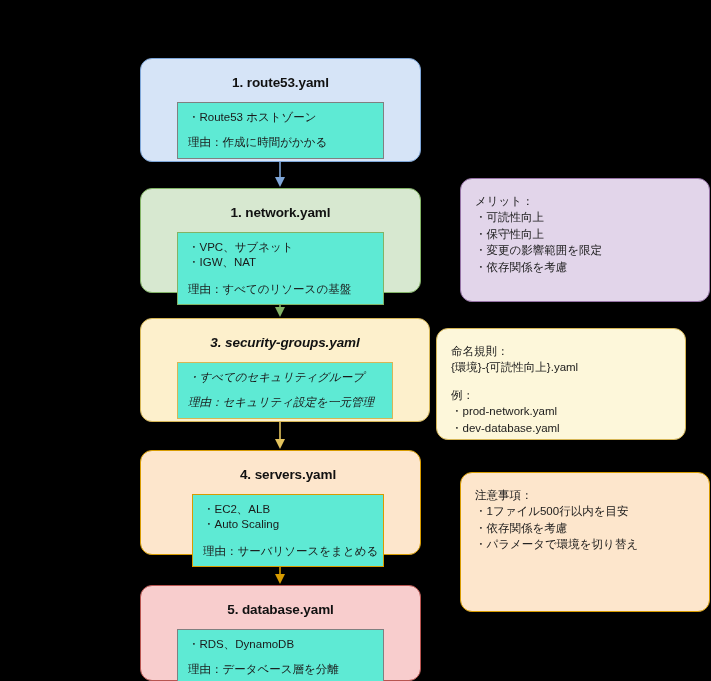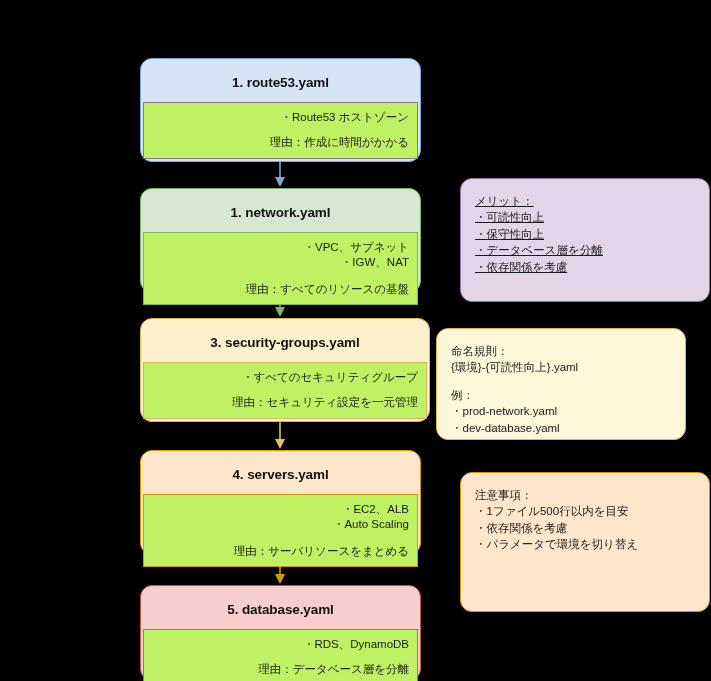--- a/index.html
+++ b/index.html
@@ -36,30 +36,29 @@
     text-align: center;
     font-weight: bold;
     font-size: 13.5px;
     color: #111111;
     line-height: 1;
     padding-top: 17px;
     padding-bottom: 12px;
     letter-spacing: -0.1px;
   }
   .card-body {
-    background: #bef264;
+    background: #5eead4;
     border-width: 1px;
     border-style: solid;
     box-sizing: border-box;
-    margin: 0 2px;
+    margin: 0 36px;
     padding: 7px 8px 8px 8px;
     font-size: 11.5px;
     color: #1a1a1a;
     line-height: 1.0;
-    text-align: right;
   }
   .bullet-line {
     white-space: nowrap;
     padding: 2px 0 2px 2px;
   }
   .reason-line {
     white-space: nowrap;
     padding: 2px 0 1px 2px;
     margin-top: 10px;
   }
@@ -123,49 +122,49 @@
         </div>
       </div>
       <div class="card" style="left: 140px; top: 188px; width: 281px; height: 105px; background: rgb(215, 232, 208); border-color: rgb(130, 179, 102);">
         <div class="card-title">1. network.yaml</div>
         <div class="card-body body-gap-tight" style="border-color: rgb(130, 179, 102);">
           <div class="bullet-line">・VPC、サブネット</div>
           <div class="bullet-line">・IGW、NAT</div>
           <div class="reason-line">理由：すべてのリソースの基盤</div>
         </div>
       </div>
-      <div class="card" style="left: 140px; top: 318px; width: 290px; height: 104px; background: rgb(253, 240, 204); border-color: rgb(214, 182, 86);">
+      <div class="card" style="left: 140px; top: 318px; width: 290px; height: 104px; background: rgb(253, 240, 204); border-color: rgb(214, 182, 86); font-style: italic;">
         <div class="card-title">3. security-groups.yaml</div>
         <div class="card-body" style="border-color: rgb(214, 182, 86);">
           <div class="bullet-line">・すべてのセキュリティグループ</div>
           <div class="reason-line">理由：セキュリティ設定を一元管理</div>
         </div>
       </div>
-      <div class="card" style="left: 140px; top: 450px; width: 281px; height: 105px; background: rgb(253, 230, 204); border-color: rgb(215, 155, 0);">
+      <div class="card" style="left: 140px; top: 450px; width: 281px; height: 105px; background: rgb(253, 230, 204); border-color: rgb(215, 155, 0); padding-left: 15px;">
         <div class="card-title">4. servers.yaml</div>
         <div class="card-body body-gap-tight" style="border-color: rgb(215, 155, 0);">
           <div class="bullet-line">・EC2、ALB</div>
           <div class="bullet-line">・Auto Scaling</div>
           <div class="reason-line">理由：サーバリソースをまとめる</div>
         </div>
       </div>
       <div class="card" style="left: 140px; top: 585px; width: 281px; height: 96px; background: rgb(248, 205, 205); border-color: rgb(184, 84, 80);">
         <div class="card-title">5. database.yaml</div>
         <div class="card-body" style="border-color: rgb(128, 128, 128);">
           <div class="bullet-line">・RDS、DynamoDB</div>
           <div class="reason-line">理由：データベース層を分離</div>
         </div>
       </div>
     </div>
   <div id="note-layer">
-      <div class="note" style="left: 460px; top: 178px; width: 250px; height: 124px; background: rgb(226, 213, 234); border-color: rgb(150, 115, 166); text-decoration: underline;">
+      <div class="note" style="left: 460px; top: 178px; width: 250px; height: 124px; background: rgb(226, 213, 234); border-color: rgb(150, 115, 166);">
         <div class="note-line">メリット：</div>
         <div class="note-line">・可読性向上</div>
         <div class="note-line">・保守性向上</div>
-        <div class="note-line">・データベース層を分離</div>
+        <div class="note-line">・変更の影響範囲を限定</div>
         <div class="note-line">・依存関係を考慮</div>
       </div>
       <div class="note" style="left: 436px; top: 328px; width: 250px; height: 112px; background: rgb(253, 247, 218); border-color: rgb(214, 182, 86);">
         <div class="note-line">命名規則：</div>
         <div class="note-line">{環境}-{可読性向上}.yaml</div>
         <div class="note-line spacer-before">例：</div>
         <div class="note-line">・prod-network.yaml</div>
         <div class="note-line">・dev-database.yaml</div>
       </div>
       <div class="note" style="left: 460px; top: 472px; width: 250px; height: 140px; background: rgb(253, 230, 204); border-color: rgb(215, 155, 0);">

